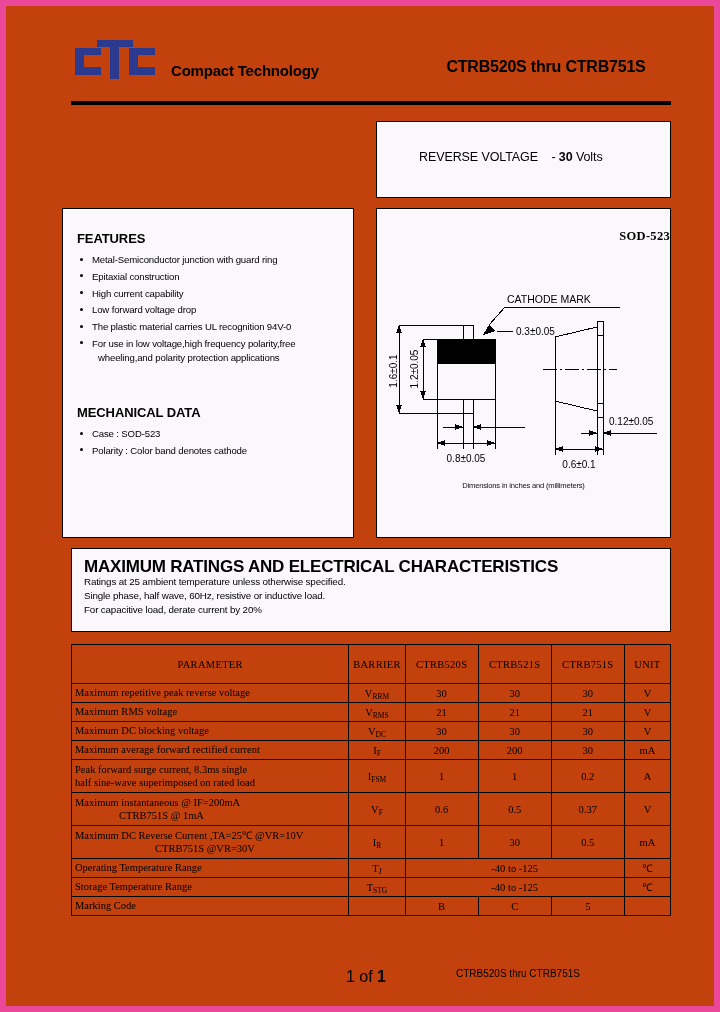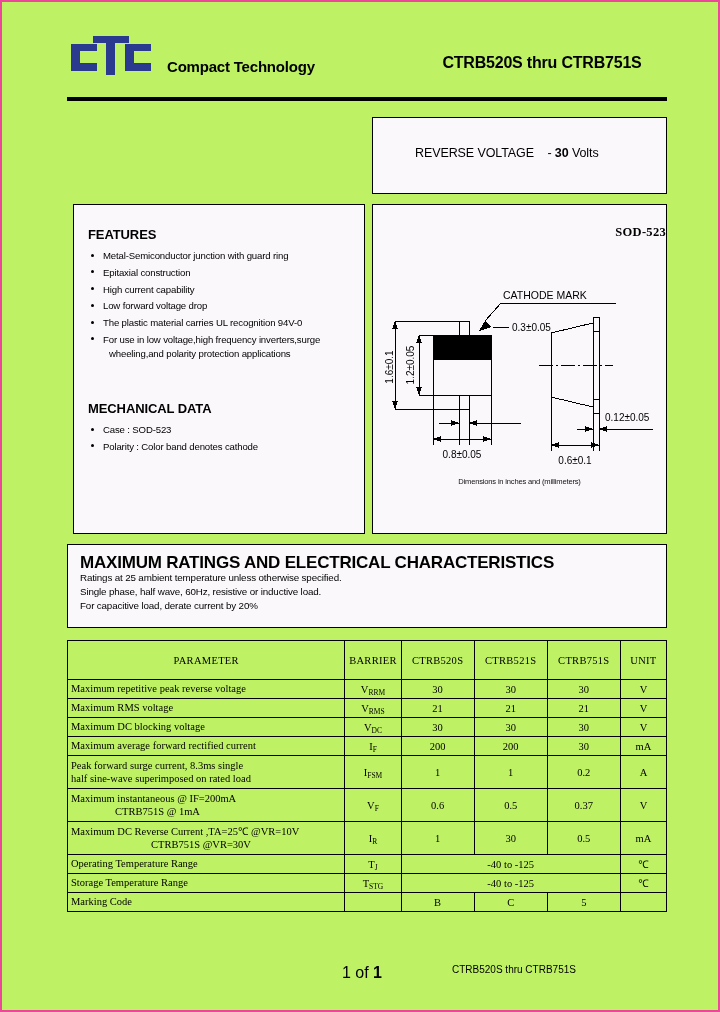--- a/index.html
+++ b/index.html
@@ -7,22 +7,22 @@
     width:720px;height:1012px;
     background:#fbf8fc;
     font-family:"Liberation Sans", sans-serif;
     color:#000;
     overflow:hidden;
   }
   .page{
     position:relative;
     width:720px;height:1012px;
     box-sizing:border-box;
-    border:2px solid #ec4899;
-    background:#bef264;
+    border:6px solid #ec4899;
+    background:#c2410c;
   }
   .inner{
     position:absolute;
     left:10px;top:10px;right:10px;bottom:10px;
   }
 
   
   .header{
     position:absolute;left:55px;top:18px;width:600px;height:62px;
   }
@@ -47,21 +47,21 @@
     position:absolute;border:1.5px solid #000;background:#fbf8fc;box-sizing:border-box;
   }
   #box-title-left{left:55px;top:105px;width:292px;height:77px;}
   #box-title-right{left:360px;top:105px;width:295px;height:77px;}
   .bx-l1{position:absolute;left:30px;top:18px;font-size:12.5px;font-weight:bold;letter-spacing:-0.1px;}
   .bx-l2{position:absolute;left:30px;top:35px;font-size:12.5px;font-weight:bold;letter-spacing:-0.1px;}
   .rv{position:absolute;left:42px;top:28px;font-size:12.5px;letter-spacing:-0.1px;}
   .rv b{font-weight:bold;}
 
   
-  #box-features{left:61px;top:192px;width:292px;height:330px;}
+  #box-features{left:46px;top:192px;width:292px;height:330px;}
   #box-diagram{left:360px;top:192px;width:295px;height:330px;}
   .sec-h{font-size:13px;font-weight:bold;letter-spacing:-0.1px;}
   #features-title{position:absolute;left:14px;top:22px;}
   .feat-list{position:absolute;left:16px;top:44px;width:265px;}
   .feat{
     position:relative;padding-left:13px;font-size:9.6px;line-height:13.6px;
     margin-bottom:3.2px;letter-spacing:-0.15px;
   }
   .feat .dot{position:absolute;left:1px;top:4.5px;width:3px;height:3px;background:#000;border-radius:50%;}
   .feat .cont{display:block;padding-left:6px;}
@@ -178,21 +178,21 @@
       <div class="feat">
         <span class="dot"></span>
         <span>Low forward voltage drop</span>
       </div>
       <div class="feat">
         <span class="dot"></span>
         <span>The plastic material carries UL recognition 94V-0</span>
       </div>
       <div class="feat">
         <span class="dot"></span>
-        <span>For use in low voltage,high frequency inverters,surge</span>
+        <span>For use in low voltage,high frequency polarity,free</span>
         <span class="cont">wheeling,and polarity protection applications</span>
       </div>
     </div>
 
     <div class="sec-h" id="mech-title">MECHANICAL DATA</div>
     <div class="mech-list">
       <div class="feat">
         <span class="dot"></span>
         <span>Case : SOD-523</span>
       </div>

